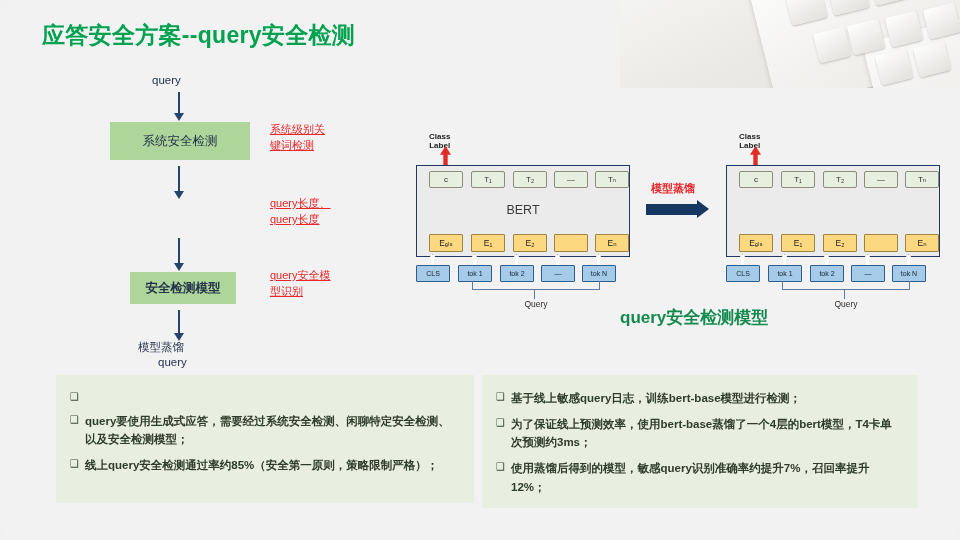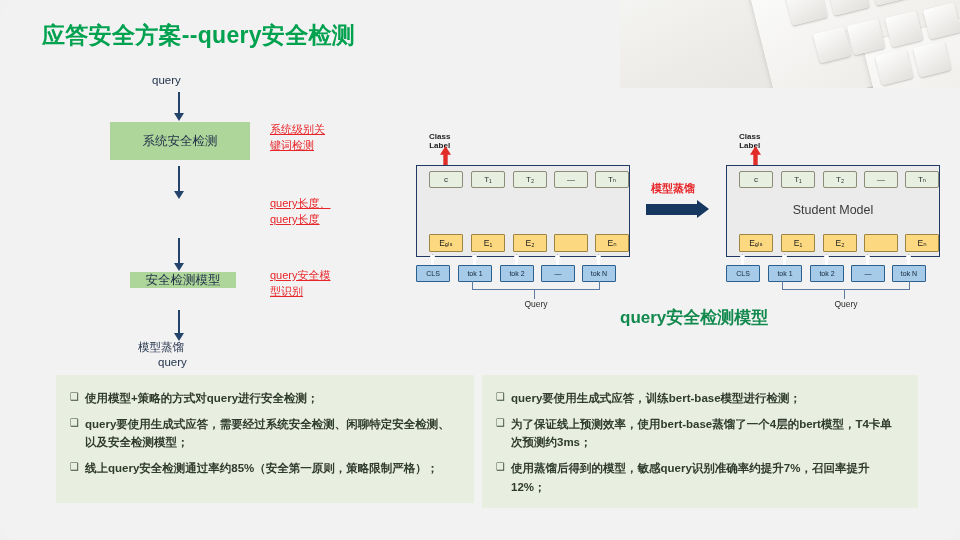--- a/index.html
+++ b/index.html
@@ -121,38 +121,39 @@
 
     <div class="fbox" style="left:50px;top:48px;width:140px;height:38px;">系统安全检测</div>
     <div class="fnote" style="left:210px;top:48px;">系统级别关键词检测</div>
 
     <div class="farrow" style="left:118px;top:92px;height:26px;"></div>
 
     <div class="fnote" style="left:210px;top:122px;">query长度、query长度</div>
 
     <div class="farrow" style="left:118px;top:164px;height:26px;"></div>
 
-    <div class="fbox" style="left:70px;top:198px;width:106px;height:16px;">安全检测模型</div>
+    <div class="fbox" style="left:70px;top:198px;width:106px;height:32px;font-weight:bold;">安全检测模型</div>
     <div class="fnote" style="left:210px;top:194px;">query安全模型识别</div>
 
     <div class="farrow" style="left:118px;top:236px;height:24px;"></div>
 
     <div class="flow-cap" style="left:78px;top:266px;">模型蒸馏</div>
     <div class="flow-cap" style="left:98px;top:282px;">query</div>
   </div>
 
   <div class="distill">
 
     <div>
       <div class="class-label" style="left:25px;top:0px;">Class<br>Label</div>
       <div class="class-arrow" style="left:36px;top:14px;">
           <i></i>
         </div>
 
       <div class="panel" style="left:12px;width:212px;">
+        <div class="panel-label">BERT</div>
 
         <div class="tbox" style="left:12px;width:32px;">c</div>
         <div class="tbox" style="left:54px;width:32px;">T₁</div>
         <div class="tbox" style="left:96px;width:32px;">T₂</div>
         <div class="tbox" style="left:137px;width:32px;">—</div>
         <div class="tbox" style="left:178px;width:32px;">Tₙ</div>
 
         <div class="ebox" style="left:12px;width:32px;">Eₑₗₛ</div>
         <div class="ebox" style="left:54px;width:32px;">E₁</div>
         <div class="ebox" style="left:96px;width:32px;">E₂</div>
@@ -190,21 +191,20 @@
     <div class="distill-text" style="left:247px;top:49px;">模型蒸馏</div>
     <div class="distill-arrow" style="left:242px;top:72px;width:52px;"></div>
 
     <div>
       <div class="class-label" style="left:335px;top:0px;">Class<br>Label</div>
       <div class="class-arrow" style="left:346px;top:14px;">
           <i></i>
         </div>
 
       <div class="panel" style="left:322px;width:212px;">
-        <div class="panel-label">Student Model</div>
 
         <div class="tbox" style="left:12px;width:32px;">c</div>
         <div class="tbox" style="left:54px;width:32px;">T₁</div>
         <div class="tbox" style="left:96px;width:32px;">T₂</div>
         <div class="tbox" style="left:137px;width:32px;">—</div>
         <div class="tbox" style="left:178px;width:32px;">Tₙ</div>
 
         <div class="ebox" style="left:12px;width:32px;">Eₑₗₛ</div>
         <div class="ebox" style="left:54px;width:32px;">E₁</div>
         <div class="ebox" style="left:96px;width:32px;">E₂</div>
@@ -238,36 +238,35 @@
       <div class="bracket-stem" style="left:440px;top:158px;"></div>
       <div class="query-label" style="left:412px;top:167px;width:60px;">Query</div>
     </div>
   </div>
 
   <div class="green-cap">query安全检测模型</div>
 
   <div class="notebox nb-left">
     <div class="nb-item">
       <div class="nb-marker">❑</div>
-      <div class="nb-text">使用模型+策略的方式对query进行安全检测；</div>
     </div>
     <div class="nb-item">
       <div class="nb-marker">❑</div>
       <div class="nb-text">query要使用生成式应答，需要经过系统安全检测、闲聊特定安全检测、以及安全检测模型；</div>
     </div>
     <div class="nb-item">
       <div class="nb-marker">❑</div>
       <div class="nb-text">线上query安全检测通过率约85%（安全第一原则，策略限制严格）；</div>
     </div>
   </div>
 
   <div class="notebox nb-right">
     <div class="nb-item">
       <div class="nb-marker">❑</div>
-      <div class="nb-text">query要使用生成式应答，训练bert-base模型进行检测；</div>
+      <div class="nb-text">基于线上敏感query日志，训练bert-base模型进行检测；</div>
     </div>
     <div class="nb-item">
       <div class="nb-marker">❑</div>
       <div class="nb-text">为了保证线上预测效率，使用bert-base蒸馏了一个4层的bert模型，T4卡单次预测约3ms；</div>
     </div>
     <div class="nb-item">
       <div class="nb-marker">❑</div>
       <div class="nb-text">使用蒸馏后得到的模型，敏感query识别准确率约提升7%，召回率提升12%；</div>
     </div>
   </div>

